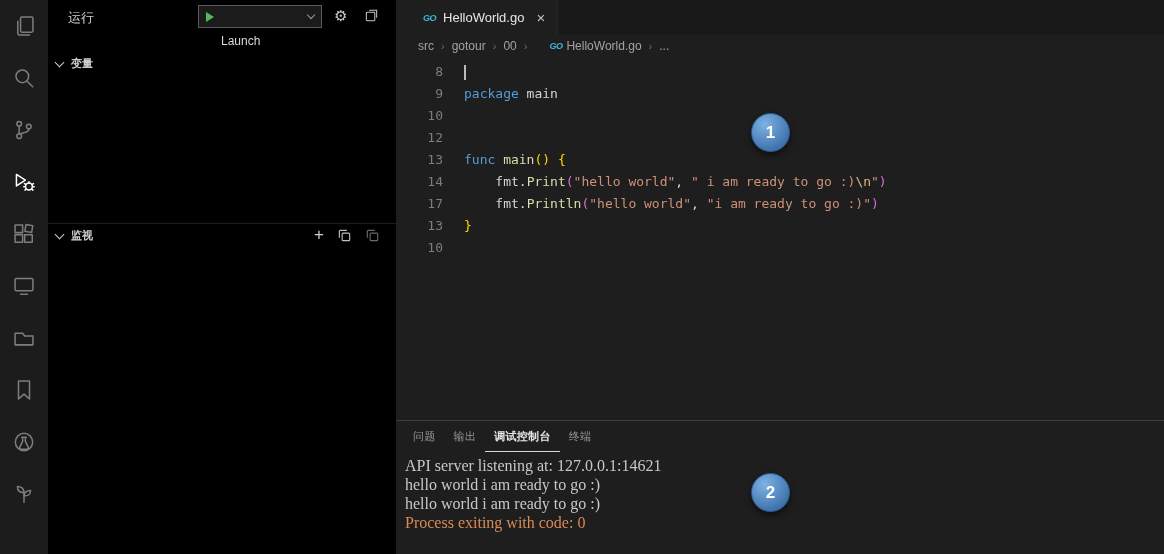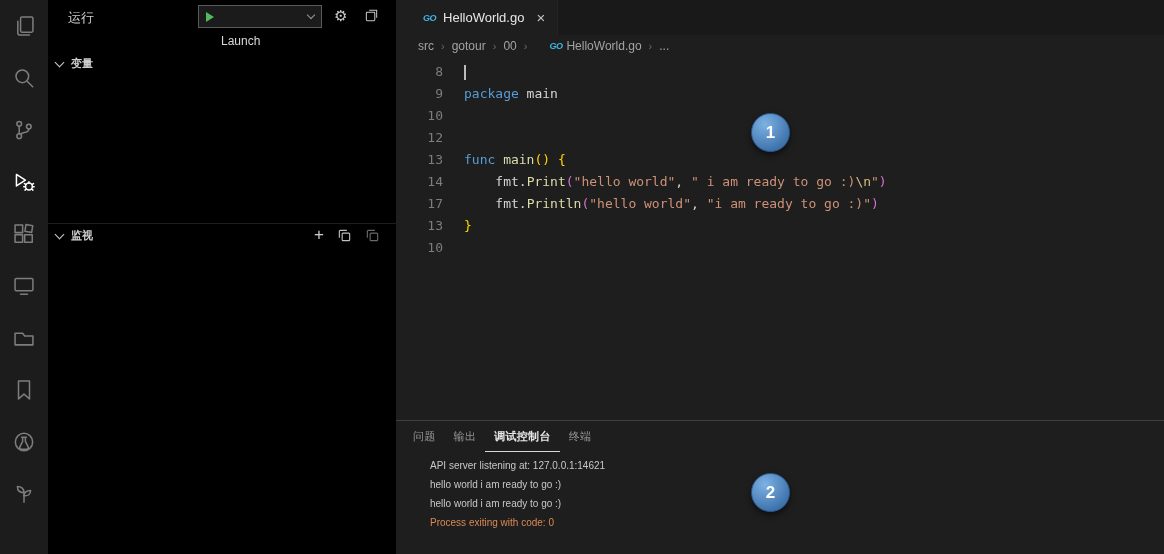--- a/index.html
+++ b/index.html
@@ -47,21 +47,21 @@
   .code-line{display:flex;height:22px;}
   .line-num{width:47px;text-align:right;color:#7d7d7d;flex:none;user-select:none;}
   .line-content{padding-left:21px;white-space:pre;color:#d4d4d4;}
   .cursor{display:inline-block;width:2px;height:15px;background:#bbbbbb;vertical-align:middle;}
 
   
   .panel{height:133px;flex:none;border-top:1px solid #3f3f3f;display:flex;flex-direction:column;background:#1e1e1e;}
   .panel-tabs{height:31px;display:flex;align-items:stretch;padding-left:8px;flex:none;}
   .panel-tab{display:flex;align-items:center;padding:0 9px;font-size:11px;color:#969696;border-bottom:1px solid transparent;cursor:pointer;letter-spacing:.3px;}
   .panel-tab.active{color:#e7e7e7;border-bottom-color:#d7d7d7;font-weight:bold;}
-  .console{font-family:Liberation Sans, sans-serif;font-size:10px;line-height:19px;padding-left:34px;padding-top:4px;}
+  .console{font-family:Liberation Serif, serif;font-size:16px;line-height:19px;padding-left:9px;padding-top:4px;}
 
   
   .badge{position:absolute;width:37px;height:37px;border-radius:50%;background:radial-gradient(circle at 35% 28%,#7db2e4,#3e72ab 75%);border:1px solid #2c5d95;box-shadow:0 3px 6px rgba(0,0,0,.55);color:#fff;font-size:17px;font-weight:bold;display:flex;align-items:center;justify-content:center;}
   .badge-1{left:355px;top:113px;}
   .badge-2{left:355px;top:473px;}
 </style>
 </head>
 <body>
 
 <div class="app">

